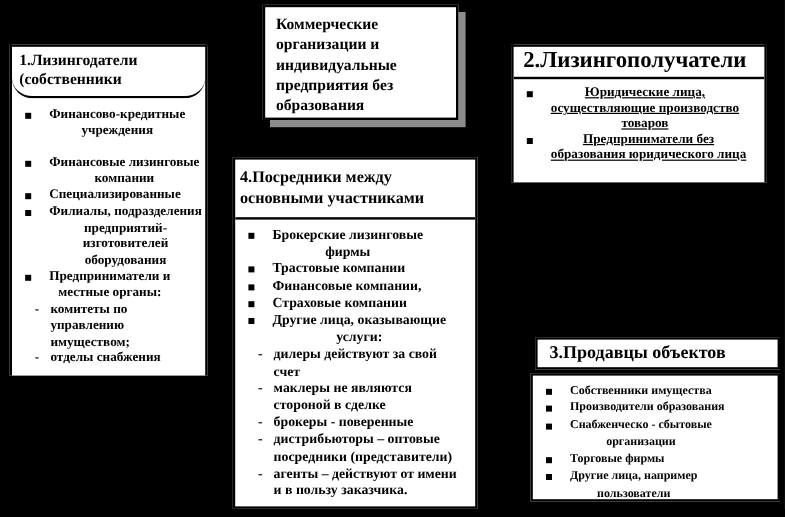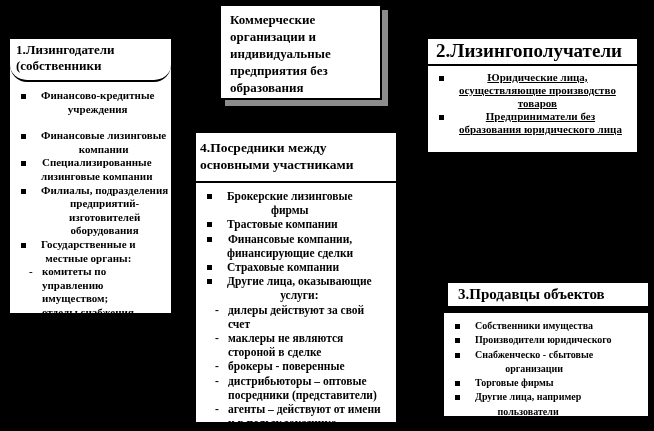--- a/index.html
+++ b/index.html
@@ -73,36 +73,35 @@
           <span class="marker"></span>
           <span class="li-text">
             <div>Финансовые лизинговые</div>
             <div>компании</div>
           </span>
         </div>
         <div class="li li-square">
           <span class="marker"></span>
           <span class="li-text">
             <div>Специализированные</div>
-            <div>лизинговые компании</div>
           </span>
         </div>
         <div class="li li-square">
           <span class="marker"></span>
           <span class="li-text">
             <div>Филиалы, подразделения</div>
             <div>предприятий-</div>
             <div>изготовителей</div>
             <div>оборудования</div>
           </span>
         </div>
         <div class="li li-square">
           <span class="marker"></span>
           <span class="li-text">
-            <div>Государственные и</div>
+            <div>Предприниматели и</div>
             <div>местные органы:</div>
           </span>
         </div>
         <div class="li li-dash">
           <span class="marker">-</span>
           <span class="li-text">
             <div>комитеты по</div>
             <div>управлению</div>
             <div>имуществом;</div>
           </span>
@@ -165,21 +164,20 @@
         <div class="li li-square">
           <span class="marker"></span>
           <span class="li-text">
             <div>Трастовые компании</div>
           </span>
         </div>
         <div class="li li-square">
           <span class="marker"></span>
           <span class="li-text">
             <div>Финансовые компании,</div>
-            <div>финансирующие сделки</div>
           </span>
         </div>
         <div class="li li-square">
           <span class="marker"></span>
           <span class="li-text">
             <div>Страховые компании</div>
           </span>
         </div>
         <div class="li li-square">
           <span class="marker"></span>
@@ -233,21 +231,21 @@
     <div>
         <div class="li li-square">
           <span class="marker"></span>
           <span class="li-text">
             <div>Собственники имущества</div>
           </span>
         </div>
         <div class="li li-square">
           <span class="marker"></span>
           <span class="li-text">
-            <div>Производители юридического</div>
+            <div>Производители образования</div>
           </span>
         </div>
         <div class="li li-square">
           <span class="marker"></span>
           <span class="li-text">
             <div>Снабженческо - сбытовые</div>
             <div>организации</div>
           </span>
         </div>
         <div class="li li-square">

